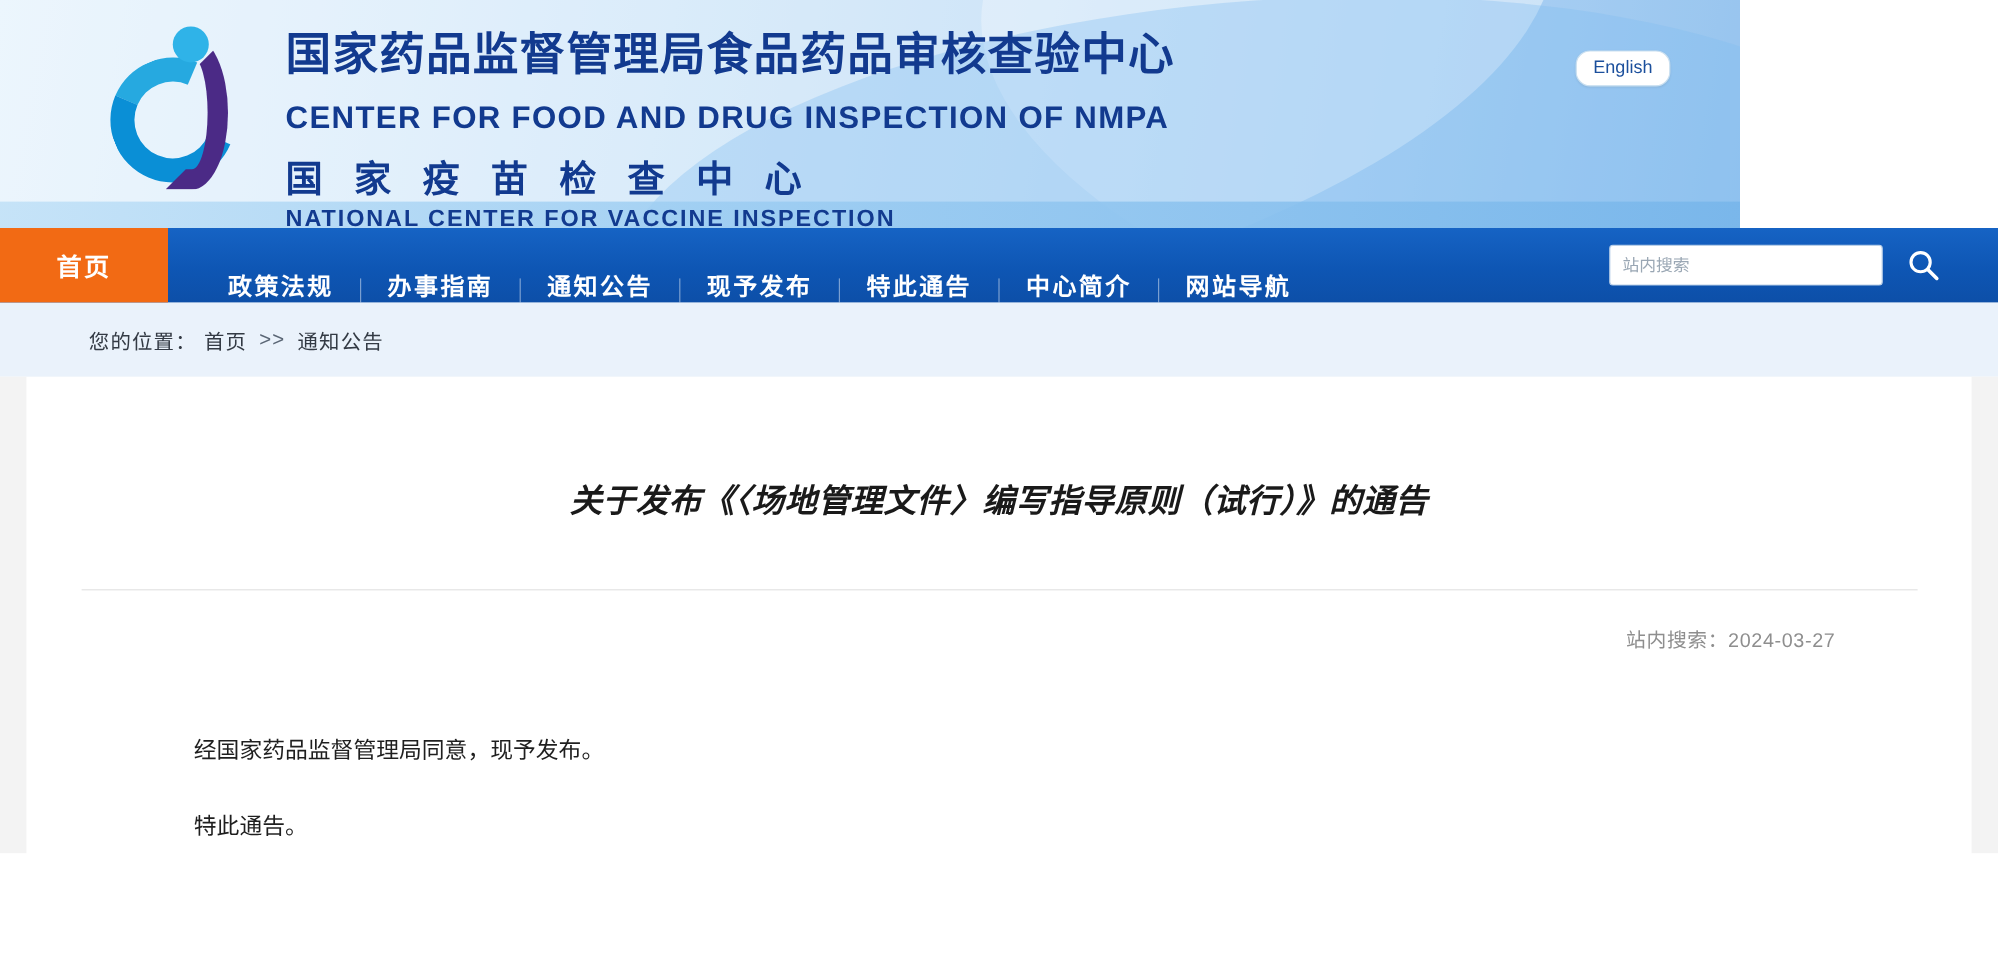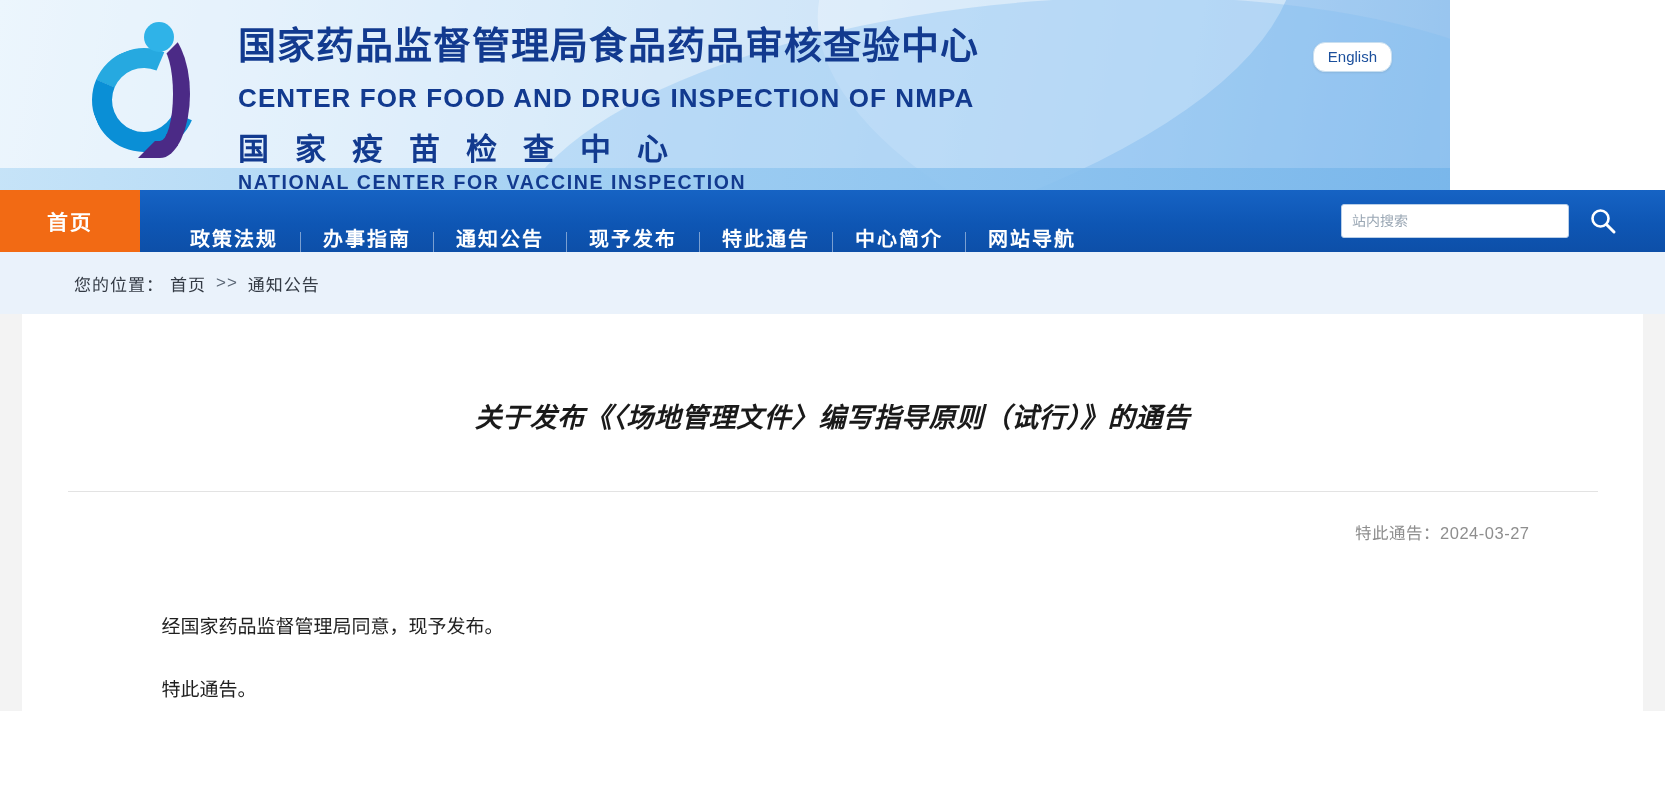--- a/index.html
+++ b/index.html
@@ -342,21 +342,21 @@
 
 <div class="page">
   <div class="edge-left"></div>
   <div class="edge-right"></div>
 
   <div class="content">
     <h1 class="article-title">关于发布《〈场地管理文件〉编写指导原则（试行）》的通告</h1>
     <div class="divider"></div>
 
     <div class="pub-date">
-      <span>特此通告：</span><span>2024-03-27</span>
+      <span>站内搜索：</span><span>2024-03-27</span>
     </div>
 
     <div class="body-text">
       <p class="indent">经国家药品监督管理局同意，现予发布。</p>
       <p class="indent">特此通告。</p>
     </div>
   </div>
 </div>
 
 </body></html>

